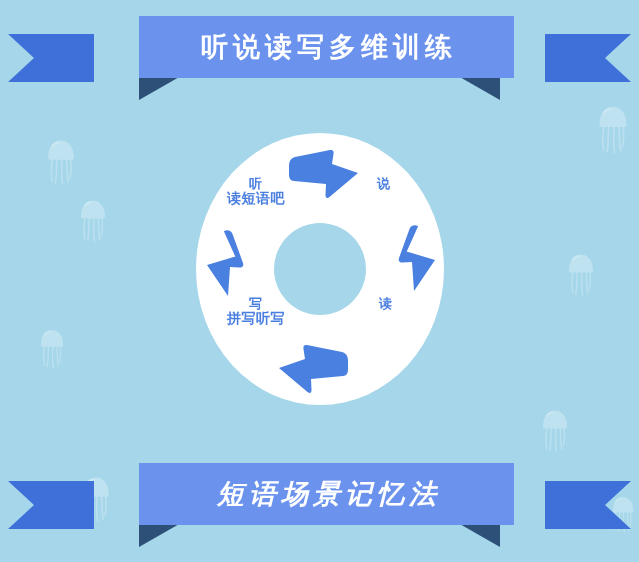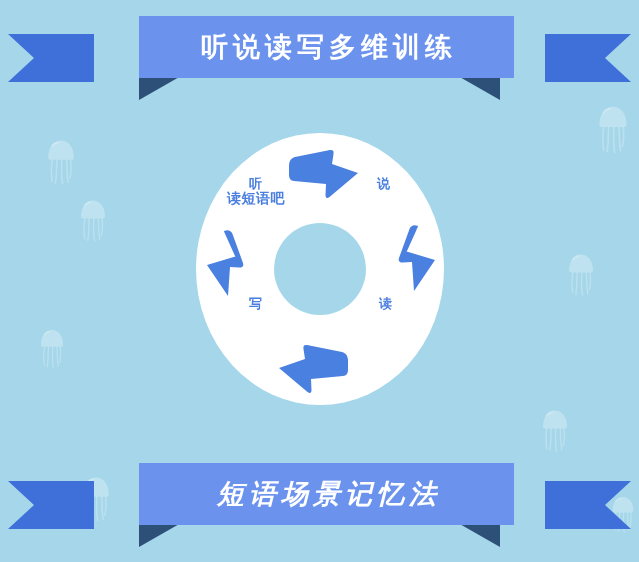--- a/index.html
+++ b/index.html
@@ -218,20 +218,21 @@
     <div class="label" style="left:132px;top:44px;width:112px;">
       <span class="hd">说</span>
     </div>
 
     <div class="label" style="left:134px;top:164px;width:112px;">
       <span class="hd">读</span>
     </div>
 
     <div class="label" style="left:4px;top:164px;width:112px;">
       <span class="hd">写</span>
+      <span class="sb">拼写听写</span>
     </div>
   </div>
 
   <div class="banner" id="banner-bottom">
     <div class="tail left"></div>
     <div class="tail right"></div>
     <div class="shadow left"></div>
     <div class="shadow right"></div>
     <div class="panel">
       <span class="txt">短语场景记忆法</span>

